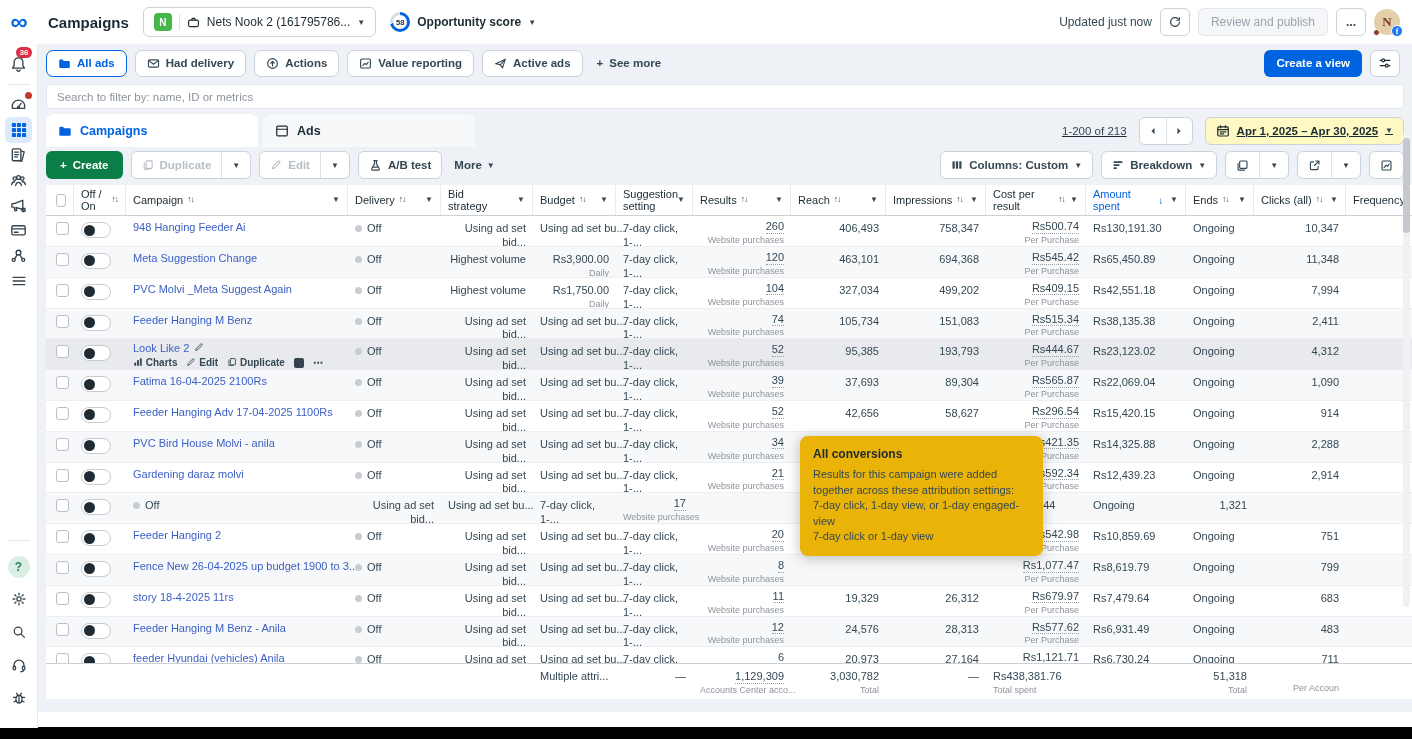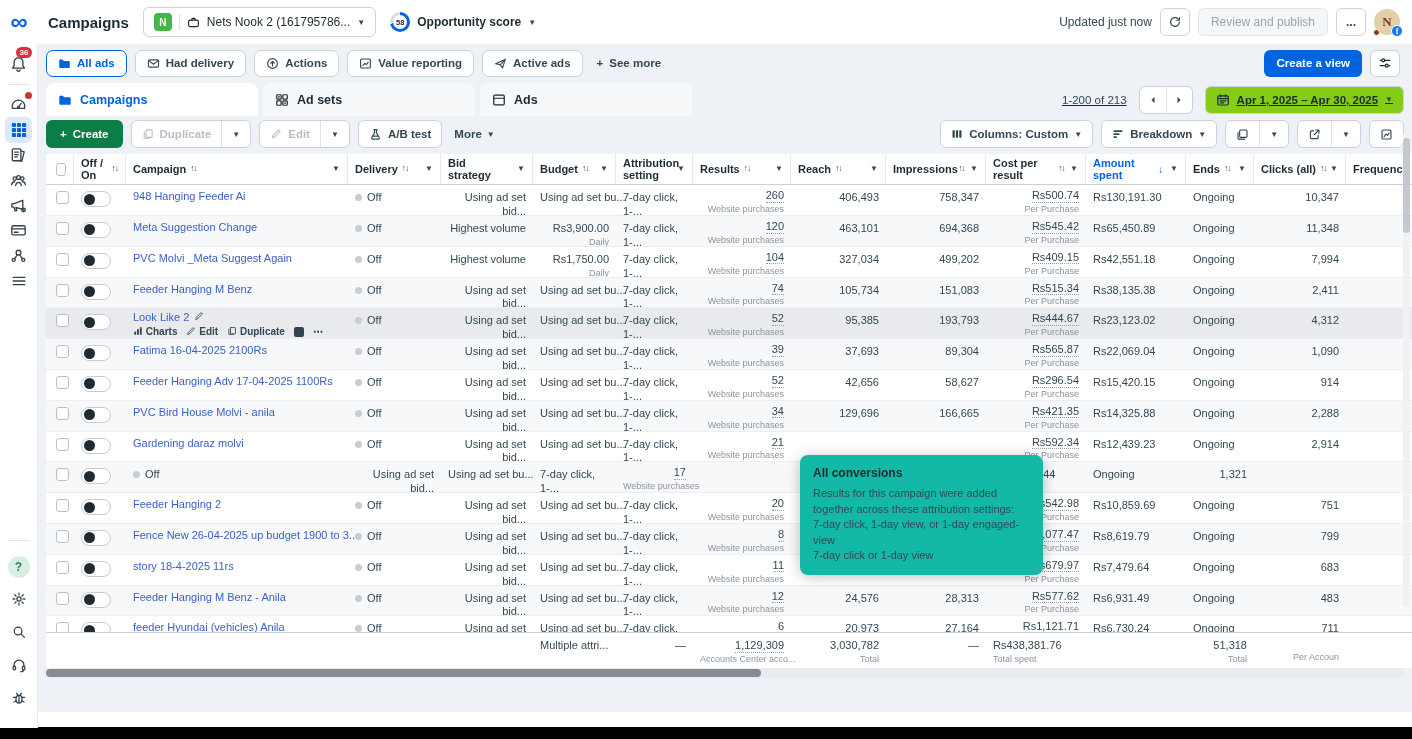--- a/index.html
+++ b/index.html
@@ -51,36 +51,36 @@
   .searchbar input::placeholder { color:#8d949e; }
 
   .tabs-row { display:flex; align-items:center; margin:5px 8px 0 8px; height:33px; }
   .tab { width:212px; height:33px; display:flex; align-items:center; gap:8px; padding:0 12px; font-size:12.5px; font-weight:bold; border-radius:8px 8px 0 0; margin-right:5px; background:#f6f8fa; color:#1c2b33; }
   .tab.sel { background:#fff; color:#0064e0; }
   .pag { margin-left:auto; display:flex; align-items:center; gap:12px;text-decoration:underline; }
   .pag-range { font-size:11.5px; color:#344854; }
   .pag-btns { display:flex; border:1px solid #ccd2d9; border-radius:6px; overflow:hidden; background:#fff; }
   .pag-btn { width:26px; height:26px; display:flex; align-items:center; justify-content:center; }
   .pag-btn + .pag-btn { border-left:1px solid #dfe3e8; }
-  .date-btn { display:flex; align-items:center; gap:7px; height:28px; padding:0 10px; background:#84cc16; border:1px solid #ccd2d9; border-radius:6px; font-size:11.5px; font-weight:bold; color:#1c2b33; }
+  .date-btn { display:flex; align-items:center; gap:7px; height:28px; padding:0 10px; background:#fef9c3; border:1px solid #ccd2d9; border-radius:6px; font-size:11.5px; font-weight:bold; color:#1c2b33; }
 
   .toolbar { display:flex; align-items:center; margin:4px 8px 0 8px; height:28px; gap:8px; }
   .btn-create { display:flex; align-items:center; gap:6px; height:28px; padding:0 14px; background:#0a7e46; color:#fff; font-size:11.5px; font-weight:bold; border-radius:6px; }
   .btn-group { display:flex; height:28px; border:1px solid #ccd2d9; border-radius:6px; background:#fff; overflow:hidden; }
   .btn-seg { display:flex; align-items:center; gap:6px; padding:0 10px; font-size:11.5px; font-weight:bold; color:#344854; }
   .btn-seg.dis { color:#b8bec6; }
   .btn-seg + .btn-seg { border-left:1px solid #dfe3e8; }
   .more-btn { display:flex; align-items:center; gap:5px; font-size:11.5px; font-weight:bold; color:#344854; padding:0 4px; }
   .tool-right { margin-left:auto; display:flex; align-items:center; gap:8px; }
 
   
   .table-wrap { position:relative; margin:6px 0 0 8px; width:1366px; background:#fff; }
   .grid-row { display:grid; grid-template-columns:28px 52px 222px 93px 92px 83px 77px 98px 95px 100px 100px 100px 68px 92px 70px; }
   .thead { background:#fff; border-bottom:1px solid #ccd0d5; }
-  .hcell { display:flex; align-items:center; padding:3px 7px; font-size:11px; font-weight:bold; color:#1c2b33; border-right:1px solid #e8ebee; min-height:27px; line-height:1.1; }
+  .hcell { display:flex; align-items:center; padding:3px 7px; font-size:11px; font-weight:normal; color:#1c2b33; border-right:1px solid #e8ebee; min-height:27px; line-height:1.1; }
   .hlabel { max-width:72%; }
   .hcell.wide .hlabel { max-width:100%; }
   .sort { font-size:8.5px; letter-spacing:-1px; color:#344854; margin-left:4px; white-space:nowrap; }
   .sort.dn { color:#0064e0; font-size:10px; letter-spacing:0; }
   .hcaret { margin-left:auto; font-size:8px; color:#344854; padding-left:3px; }
   .hcell.active { color:#0064e0; }
 
   .tbody { height:447px; overflow:hidden; }
   .row { height:30.8px; border-bottom:1px solid #eceef1; overflow:hidden; }
   .row:nth-child(even) { background:#f7f8fa; }
@@ -105,21 +105,21 @@
   .tfoot .cell { padding-top:6px; }
   .flabel { font-size:11px; color:#1c2b33; }
   .info-i { font-size:10px; margin-left:4px; color:#1c2b33; }
 
   .hscroll { position:absolute; left:8px; top:624px; width:1358px; height:10px; background:#e9ebee; border-radius:6px; }
   .hthumb { position:absolute; left:0; top:1px; width:715px; height:8px; background:#848b93; border-radius:5px; }
   .vscroll { position:absolute; right:2px; top:132px; width:7px; height:475px; background:#f0f1f3; border-radius:4px; }
   .vthumb { position:absolute; top:6px; left:0; width:7px; height:95px; background:#c4c9cf; border-radius:4px; }
 
   
-  .tooltip { position:absolute; left:800px; top:455px; width:243px; background:#14b8a6; border-radius:8px; box-shadow:0 2px 14px rgba(0,0,0,.25); padding:11px 13px; z-index:40; }
+  .tooltip { position:absolute; left:800px; top:436px; width:243px; background:#eab308; border-radius:8px; box-shadow:0 2px 14px rgba(0,0,0,.25); padding:11px 13px; z-index:40; }
   .tt-title { font-size:12px; font-weight:bold; color:#1c2b33; margin-bottom:6px; }
   .tt-body { font-size:11px; color:#344854; line-height:1.42; white-space:pre-line; }
 
   .bottom-bar { position:absolute; left:0; bottom:0; width:1412px; height:12px; background:#000; }
   svg.st { stroke:currentColor; fill:none; stroke-width:1.4; stroke-linecap:round; stroke-linejoin:round; }
 </style>
 </head>
 <body>
 
 <div class="screen">
@@ -313,37 +313,30 @@
       <span class="create-view">Create a view</span>
       <span class="sliders-btn">
         <svg class="st" width="14" height="14" viewBox="0 0 16 16">
             <path d="M2.5 5h11M2.5 11h11"></path>
             <circle cx="6" cy="5" r="1.6" fill="#fff"></circle>
             <circle cx="10" cy="11" r="1.6" fill="#fff"></circle>
           </svg>
       </span>
     </div>
 
+    <div class="searchbar">
+      <input placeholder="Search to filter by: name, ID or metrics" style="">
+    </div>
 
     <div class="tabs-row">
       <div class="tab sel">
         <svg width="14" height="14" viewBox="0 0 16 16">
             <path d="M1.5 4.2a1.2 1.2 0 0 1 1.2-1.2h3l1.4 1.8h6.2a1.2 1.2 0 0 1 1.2 1.2v6.3a1.2 1.2 0 0 1-1.2 1.2H2.7a1.2 1.2 0 0 1-1.2-1.2z" fill="#0064e0"></path>
           </svg>
         <span>Campaigns</span>
-      </div>
-      <div class="tab">
-        <svg class="st" width="14" height="14" viewBox="0 0 16 16">
-            <rect x="2" y="2" width="5" height="5" rx="0.8"></rect>
-            <rect x="9" y="2" width="5" height="5" rx="0.8"></rect>
-            <rect x="2" y="9" width="5" height="5" rx="0.8"></rect>
-            <rect x="9" y="9" width="5" height="5" rx="0.8"></rect>
-            <path d="M4 4.5h1M11 11.5h1"></path>
-          </svg>
-        <span>Ad sets</span>
       </div>
       <div class="tab">
         <svg class="st" width="14" height="14" viewBox="0 0 16 16">
             <rect x="2" y="2.5" width="12" height="11" rx="1.3"></rect>
             <path d="M2 6h12"></path>
           </svg>
         <span>Ads</span>
       </div>
       <div class="pag">
         <span class="pag-range">1-200 of 213</span>
@@ -488,21 +481,21 @@
           <div class="hcell">
             <span class="hlabel">Bid strategy</span>
             <span class="hcaret">▼</span>
           </div>
           <div class="hcell">
             <span class="hlabel">Budget</span>
             <span class="sort">↑↓</span>
             <span class="hcaret">▼</span>
           </div>
           <div class="hcell">
-            <span class="hlabel">Attribution setting</span>
+            <span class="hlabel">Suggestion setting</span>
             <span class="hcaret">▼</span>
           </div>
           <div class="hcell">
             <span class="hlabel">Results</span>
             <span class="sort">↑↓</span>
             <span class="hcaret">▼</span>
           </div>
           <div class="hcell">
             <span class="hlabel">Reach</span>
             <span class="sort">↑↓</span>

